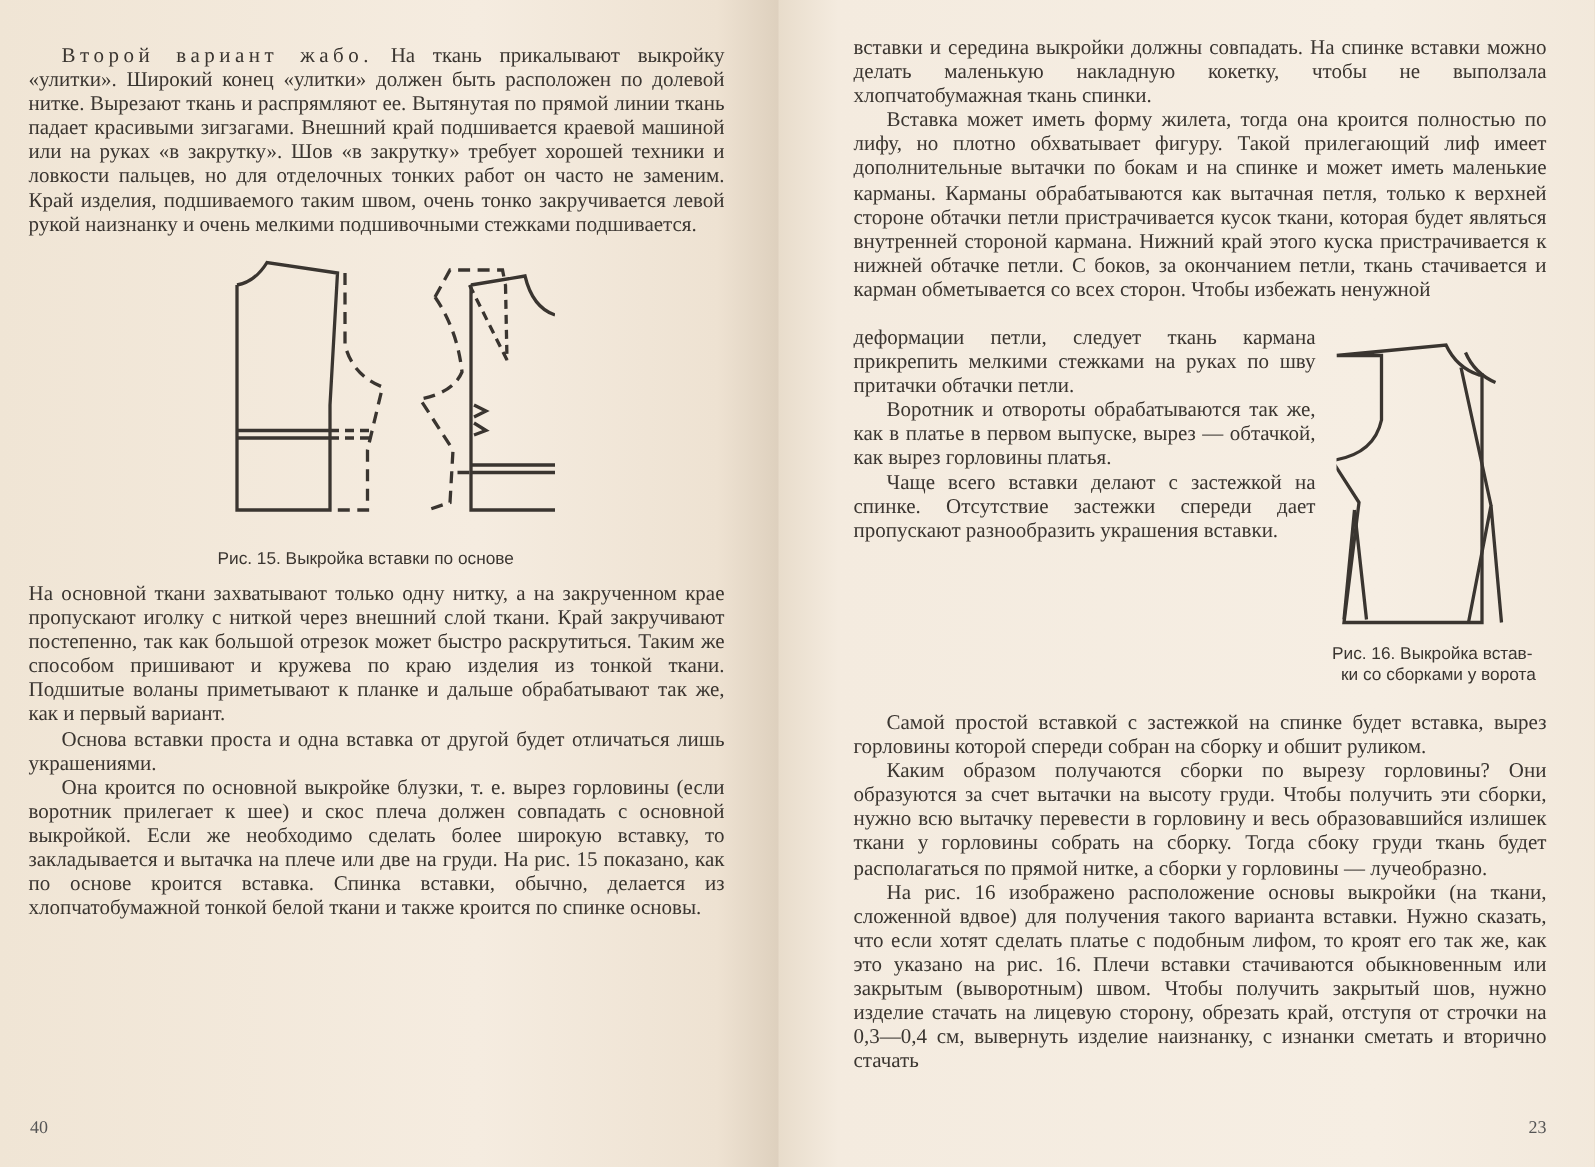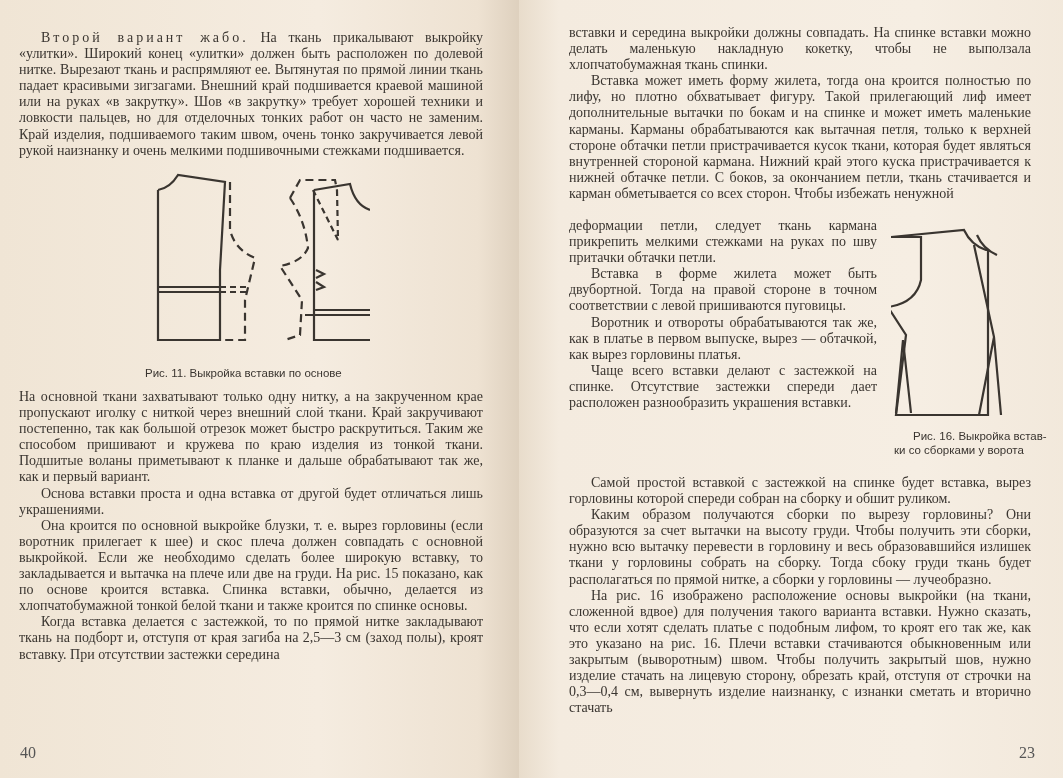--- a/index.html
+++ b/index.html
@@ -6,21 +6,21 @@
   body { width:1063px; height:778px; overflow:hidden; background:#e9dcc9; position:relative;
          font-family:"DejaVu Serif","Liberation Serif",serif; color:#3a3530; }
   .page { position:absolute; top:0; height:778px; overflow:hidden; }
   .page.left { left:0; width:531px; background:linear-gradient(to right,#f0e5d5 0%,#f5ece0 60%,#eee2d2 90%,#d9cbb8 100%); }
   .page.right { left:519px; width:641px; background:linear-gradient(to right,#e8dccb 0%,#f4ebdf 6%,#f6eee3 60%,#efe4d5 100%);padding-left:24px; }
   .gutter { position:absolute; left:531px; top:0; width:2px; height:778px; background:#8b7a66; }
   .text { position:absolute; font-family:"Liberation Serif","DejaVu Serif",serif; font-size:14px; line-height:16.1px; text-align:justify; }
   .text p { margin:0; text-indent:22px; }
   .text p.noindent { text-indent:0; }
   .caption { position:absolute; font-family:"Liberation Sans","DejaVu Sans",sans-serif; font-size:11.5px; color:#3a3530; }
-  .pagenum { position:absolute; font-family:"Liberation Serif",serif; font-size:16px; color:#555; }
+  .pagenum { position:absolute; font-family:"Liberation Serif",serif; font-size:12px; color:#555; }
   .spaced { letter-spacing:3px; }
   svg { position:absolute; }
 </style>
 </head>
 <body>
 
 <div class="page left">
   <div class="text" style="left:19px;top:30px;width:464px;">
     <p><span class="spaced">Второй вариант жабо.</span> <span>На ткань прикалывают выкройку «улитки». Широкий конец «улитки» должен быть расположен по долевой нитке. Вырезают ткань и распрямляют ее. Вытянутая по прямой линии ткань падает красивыми зигзагами. Внешний край подшивается краевой машиной или на руках «в закрутку». Шов «в закрутку» требует хорошей техники и ловкости пальцев, но для отделочных тонких работ он часто не заменим. Край изделия, подшиваемого таким швом, очень тонко закручивается левой рукой наизнанку и очень мелкими подшивочными стежками подшивается.</span></p>
   </div>
@@ -31,55 +31,53 @@
       <path d="M8,117 L70,117 M8,122 L70,122"></path>
       <path stroke-dasharray="8,5" d="M80,12 L80,60 Q85,80 105,88 L95,130 L95,170 L70,170"></path>
       <path stroke-dasharray="6,4" d="M70,117 L100,117 M70,122 L100,122"></path>
       <path d="M164,20 L164,170 L245,170 M164,20 L200,14 Q205,35 220,40"></path>
       <path d="M164,140 L245,140 M164,145 L245,145"></path>
       <path stroke-dasharray="8,5" d="M140,28 L150,10 L185,10 L187,20 M140,28 Q155,50 158,78 Q152,92 130,96 L152,130 L150,165 L135,170 M163,145 L155,145"></path>
       <path stroke-dasharray="6,4" d="M163,20 L188,70 L187,20"></path>
       <path d="M166,100 L174,104 L166,108 M166,112 L174,117 L166,120"></path>
     </g>
   </svg>
-  <div class="caption" style="left:145px;top:367px;">Рис. 11. Выкройка вставки по основе</div>
+  <div class="caption" style="left:145px;top:367px;">Рис. 15. Выкройка вставки по основе</div>
 
   <div class="text" style="left:19px;top:389px;width:464px;">
     <p class="noindent">На основной ткани захватывают только одну нитку, а на закрученном крае пропускают иголку с ниткой через внешний слой ткани. Край закручивают постепенно, так как большой отрезок может быстро раскрутиться. Таким же способом пришивают и кружева по краю изделия из тонкой ткани. Подшитые воланы приметывают к планке и дальше обрабатывают так же, как и первый вариант.</p>
     <p>Основа вставки проста и одна вставка от другой будет отличаться лишь украшениями.</p>
     <p>Она кроится по основной выкройке блузки, т. е. вырез горловины (если воротник прилегает к шее) и скос плеча должен совпадать с основной выкройкой. Если же необходимо сделать более широкую вставку, то закладывается и вытачка на плече или две на груди. На рис. 15 показано, как по основе кроится вставка. Спинка вставки, обычно, делается из хлопчатобумажной тонкой белой ткани и также кроится по спинке основы.</p>
-    <p>Когда вставка делается с застежкой, то по прямой нитке закладывают ткань на подборт и, отступя от края загиба на 2,5—3 см (заход полы), кроят вставку. При отсутствии застежки середина</p>
   </div>
   <div class="pagenum" style="left:20px;top:744px;">40</div>
 </div>
 
 <div class="gutter"></div>
 
 <div class="page right">
   <div class="text" style="left:50px;top:25px;width:462px;">
     <p class="noindent">вставки и середина выкройки должны совпадать. На спинке вставки можно делать маленькую накладную кокетку, чтобы не выползала хлопчатобумажная ткань спинки.</p>
     <p>Вставка может иметь форму жилета, тогда она кроится полностью по лифу, но плотно обхватывает фигуру. Такой прилегающий лиф имеет дополнительные вытачки по бокам и на спинке и может иметь маленькие карманы. Карманы обрабатываются как вытачная петля, только к верхней стороне обтачки петли пристрачивается кусок ткани, которая будет являться внутренней стороной кармана. Нижний край этого куска пристрачивается к нижней обтачке петли. С боков, за окончанием петли, ткань стачивается и карман обметывается со всех сторон. Чтобы избежать ненужной</p>
   </div>
 
   <div class="text" style="left:50px;top:218px;width:308px;">
     <p class="noindent">деформации петли, следует ткань кармана прикрепить мелкими стежками на руках по шву притачки обтачки петли.</p>
-    <p>Вставка в форме жилета может быть двубортной. Тогда на правой стороне в точном соответствии с левой пришиваются пуговицы.</p>
     <p>Воротник и отвороты обрабатываются так же, как в платье в первом выпуске, вырез — обтачкой, как вырез горловины платья.</p>
-    <p>Чаще всего вставки делают с застежкой на спинке. Отсутствие застежки спереди дает расположен разнообразить украшения вставки.</p>
+    <p>Чаще всего вставки делают с застежкой на спинке. Отсутствие застежки спереди дает пропускают разнообразить украшения вставки.</p>
   </div>
 
   <svg style="left:372px;top:225px;" width="150" height="200" viewBox="0 0 150 200">
     <g fill="none" stroke="#3a3530" stroke-width="2.2">
       <path d="M15,12 L88,5 Q95,20 110,25 L112,25 L112,190 L20,190 L30,110 L12,82 Q40,78 45,55 L45,12 Z" transform="translate(-15,0)"></path>
       <path d="M86,10 Q92,24 106,30"></path>
       <path d="M83,20 L103,112 L88,190 M103,112 L110,190"></path>
       <path d="M12,115 L5,188 M12,115 L20,188"></path>
     </g>
   </svg>
-  <div class="caption" style="left:369px;top:430px;margin-left:25px;">Рис. 16. Выкройка встав-</div>
+  <div class="caption" style="left:369px;top:430px;">Рис. 16. Выкройка встав-</div>
   <div class="caption" style="left:375px;top:444px;">ки со сборками у ворота</div>
 
   <div class="text" style="left:50px;top:475px;width:462px;">
     <p>Самой простой вставкой с застежкой на спинке будет вставка, вырез горловины которой спереди собран на сборку и обшит руликом.</p>
     <p>Каким образом получаются сборки по вырезу горловины? Они образуются за счет вытачки на высоту груди. Чтобы получить эти сборки, нужно всю вытачку перевести в горловину и весь образовавшийся излишек ткани у горловины собрать на сборку. Тогда сбоку груди ткань будет располагаться по прямой нитке, а сборки у горловины — лучеобразно.</p>
     <p>На рис. 16 изображено расположение основы выкройки (на ткани, сложенной вдвое) для получения такого варианта вставки. Нужно сказать, что если хотят сделать платье с подобным лифом, то кроят его так же, как это указано на рис. 16. Плечи вставки стачиваются обыкновенным или закрытым (выворотным) швом. Чтобы получить закрытый шов, нужно изделие стачать на лицевую сторону, обрезать край, отступя от строчки на 0,3—0,4 см, вывернуть изделие наизнанку, с изнанки сметать и вторично стачать</p>
   </div>
   <div class="pagenum" style="left:500px;top:744px;">23</div>
 </div>
 

